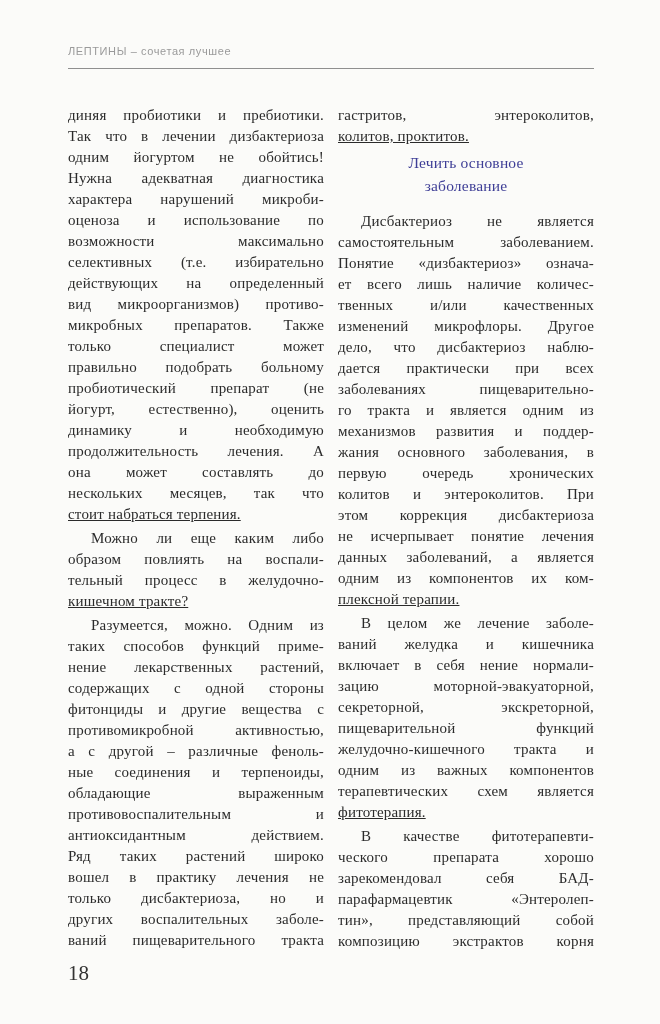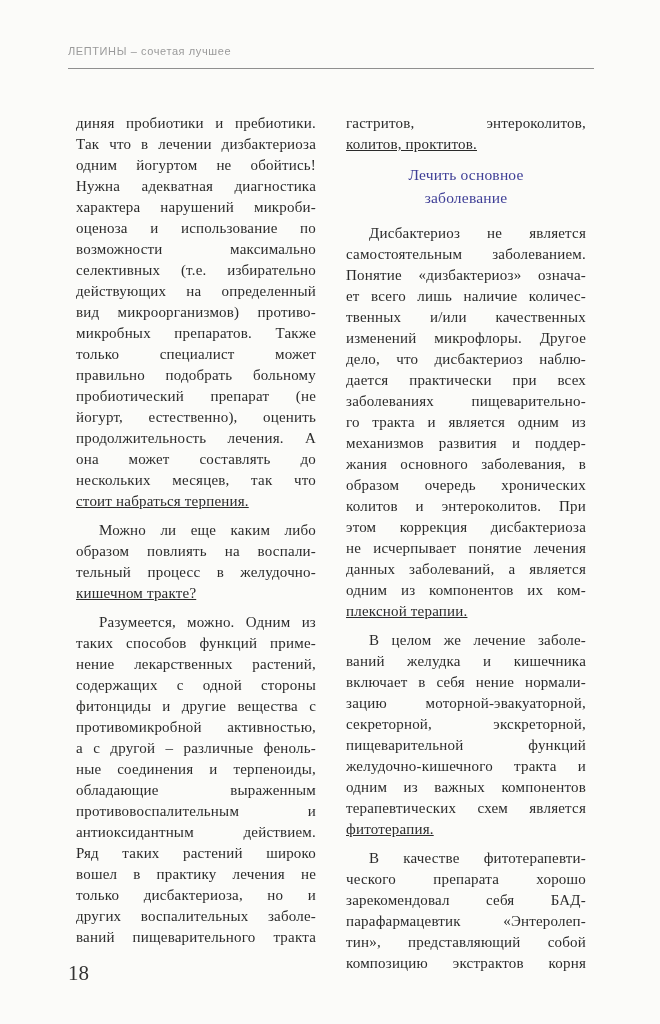--- a/index.html
+++ b/index.html
@@ -36,21 +36,21 @@
     display: flex;
     gap: 14px;
   }
   .col {
     width: 256px;
     font-size: 15px;
     line-height: 21px;
     letter-spacing: 0.2px;
     color: var(--body-text, #2b2b2b);
   }
-  .block-p { margin: 8px; }
+  .block-p { margin: 0; }
   .block-p + .block-p { margin-top: 3px; }
   .line {
     text-align: justify;
     text-align-last: justify;
     white-space: normal;
   }
   .line.last { text-align-last: left; text-decoration: underline; }
   .line.indent { text-indent: 23px; }
   .heading {
     margin: 4px 0 14px 0;
@@ -84,20 +84,21 @@
           <div class="line">оценоза и использование по</div>
           <div class="line">возможности максимально</div>
           <div class="line">селективных (т.е. избирательно</div>
           <div class="line">действующих на определенный</div>
           <div class="line">вид микроорганизмов) противо-</div>
           <div class="line">микробных препаратов. Также</div>
           <div class="line">только специалист может</div>
           <div class="line">правильно подобрать больному</div>
           <div class="line">пробиотический препарат (не</div>
           <div class="line">йогурт, естественно), оценить</div>
+          <div class="line">динамику и необходимую</div>
           <div class="line">продолжительность лечения. А</div>
           <div class="line">она может составлять до</div>
           <div class="line">нескольких месяцев, так что</div>
           <div class="line last">стоит набраться терпения.</div>
         </div>
         <div class="block-p">
           <div class="line indent">Можно ли еще каким либо</div>
           <div class="line">образом повлиять на воспали-</div>
           <div class="line">тельный процесс в желудочно-</div>
           <div class="line last">кишечном тракте?</div>
@@ -136,21 +137,21 @@
           <div class="line">Понятие «дизбактериоз» означа-</div>
           <div class="line">ет всего лишь наличие количес-</div>
           <div class="line">твенных и/или качественных</div>
           <div class="line">изменений микрофлоры. Другое</div>
           <div class="line">дело, что дисбактериоз наблю-</div>
           <div class="line">дается практически при всех</div>
           <div class="line">заболеваниях пищеварительно-</div>
           <div class="line">го тракта и является одним из</div>
           <div class="line">механизмов развития и поддер-</div>
           <div class="line">жания основного заболевания, в</div>
-          <div class="line">образом очередь хронических</div>
+          <div class="line">первую очередь хронических</div>
           <div class="line">колитов и энтероколитов. При</div>
           <div class="line">этом коррекция дисбактериоза</div>
           <div class="line">не исчерпывает понятие лечения</div>
           <div class="line">данных заболеваний, а является</div>
           <div class="line">одним из компонентов их ком-</div>
           <div class="line last">плексной терапии.</div>
         </div>
         <div class="block-p">
           <div class="line indent">В целом же лечение заболе-</div>
           <div class="line">ваний желудка и кишечника</div>

